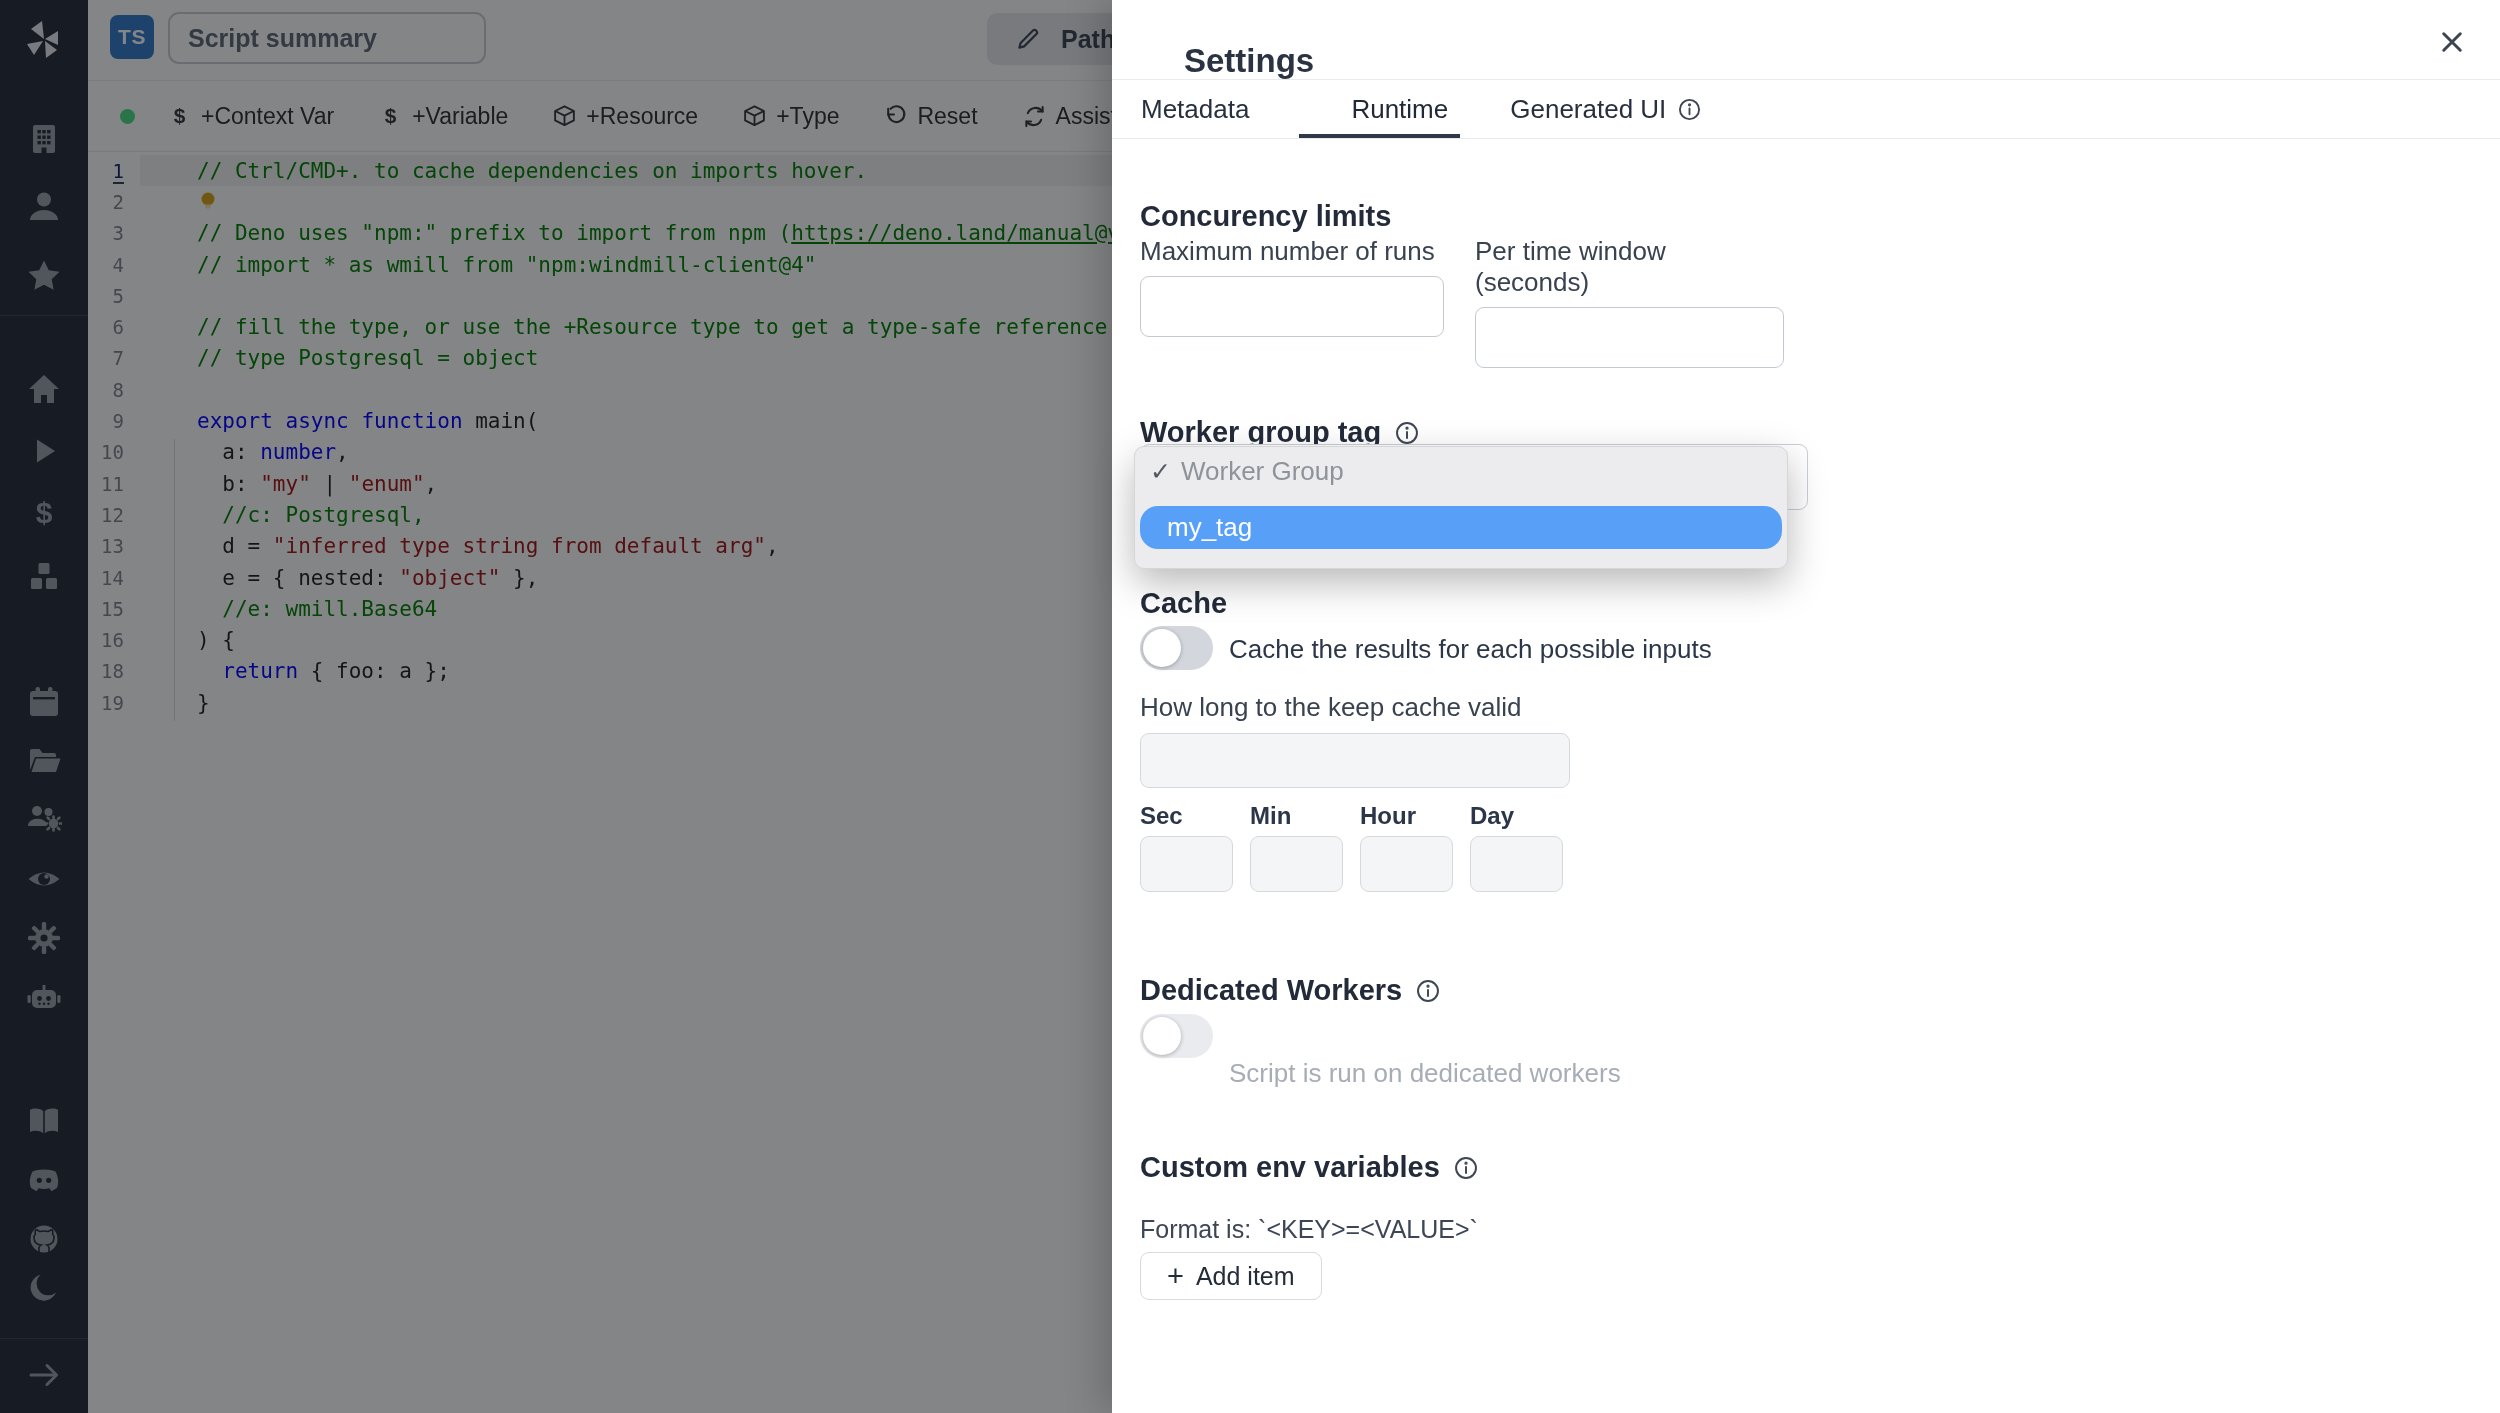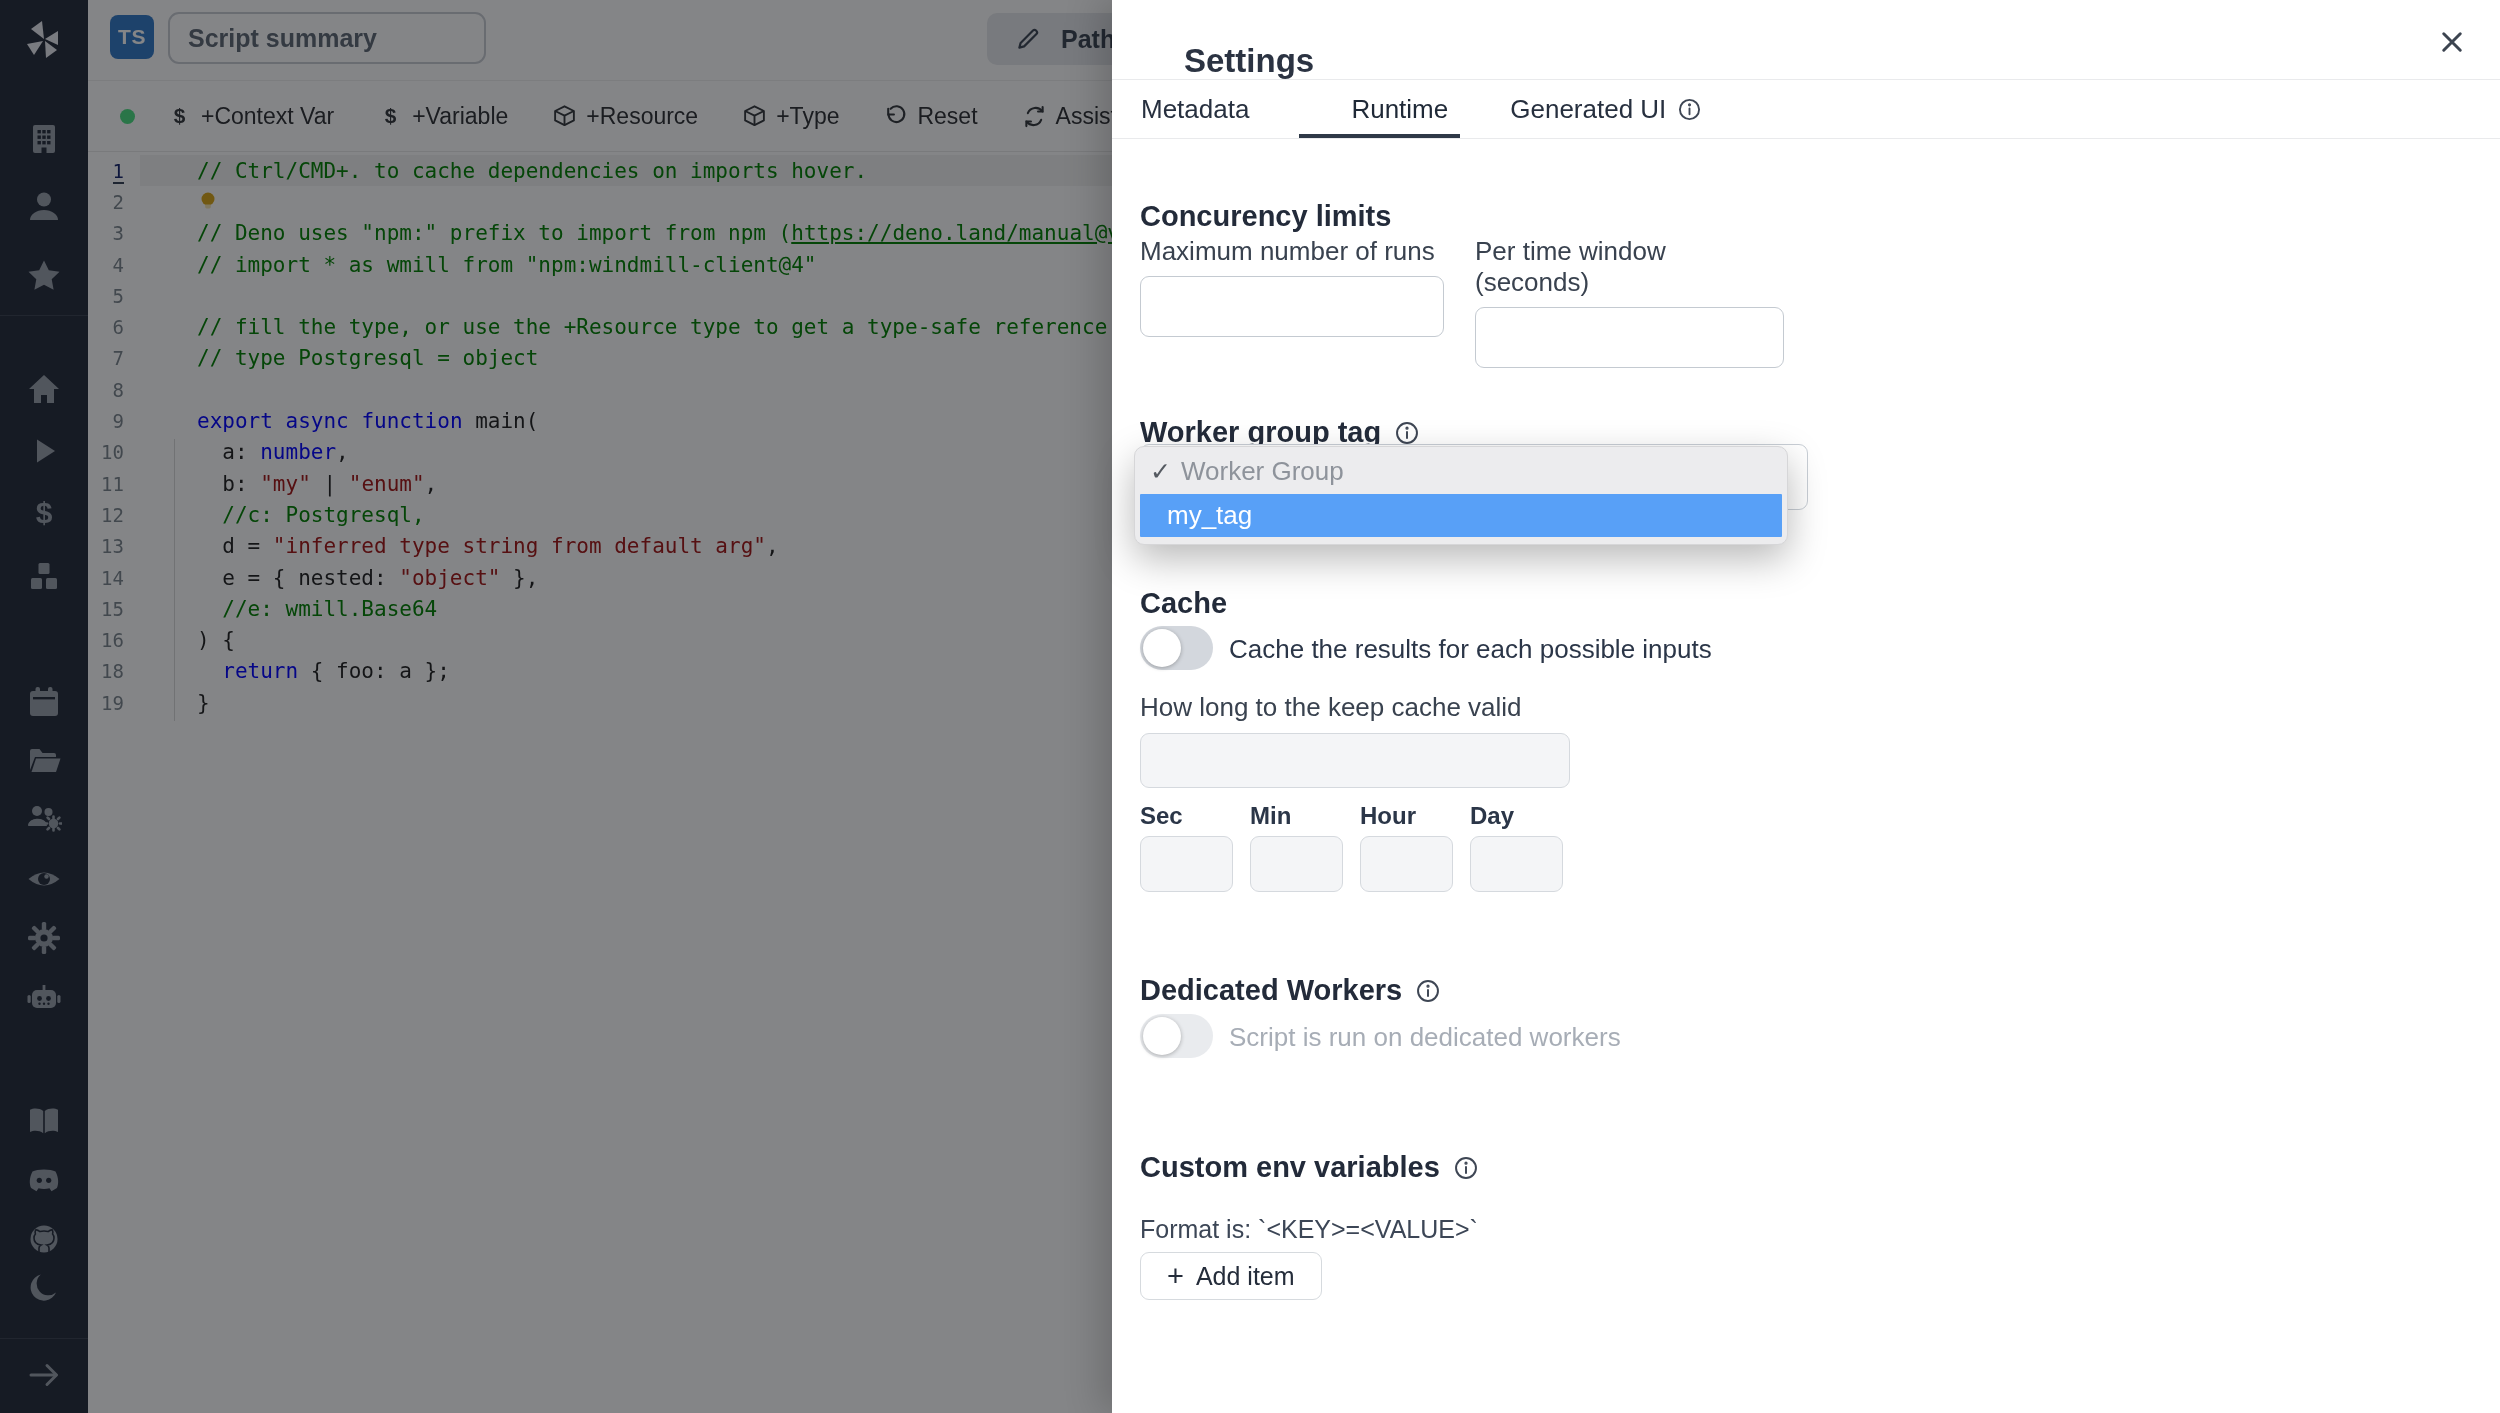--- a/index.html
+++ b/index.html
@@ -72,28 +72,28 @@
   .fld-label{font-size:26px;color:#39424f;}
   .cc-field{position:absolute;top:236px;}
   .cc-field input{display:block;margin-top:9px;height:61px;border:1.5px solid #c4cad1;border-radius:9px;
        box-sizing:border-box;font-size:24px;padding:0 16px;background:#fff;width:100%;}
   .wg-select{position:absolute;left:28px;top:444px;width:668px;height:66px;border:1.5px solid #c9cfd6;
        border-radius:9px;background:#fff;box-sizing:border-box;}
   .dd-pop{position:absolute;left:22px;top:446px;width:652px;background:#ececee;border:1px solid #d6d6d8;
        border-radius:10px;box-shadow:0 14px 38px rgba(0,0,0,.28);z-index:70;padding:2px 0 7px;}
   .dd-opt{height:45px;display:flex;align-items:center;font-size:26px;color:#8e939b;padding-left:15px;gap:10px;}
   .dd-check{color:#555a61;font-size:25px;}
-  .dd-opt.sel{color:#fff;border-radius:1px;margin:0 5px;height:43px;padding-left:27px;font-weight:500;}
+  .dd-opt.sel{color:#fff;border-radius:18px;margin:12px 5px;height:43px;padding-left:27px;font-weight:500;}
   .toggle{position:absolute;left:28px;width:73px;height:44px;border-radius:22px;background:#d3d7dd;
        border:none;cursor:pointer;padding:0;}
   .toggle .knob{position:absolute;left:3px;top:3px;width:38px;height:38px;border-radius:50%;
        background:#fff;box-shadow:0 1px 4px rgba(0,0,0,.28);}
   .toggle.dis{background:#e9ebee;}
   .tg-label{position:absolute;font-size:26px;color:#2b3648;}
-  .tg-label.dis{color:#a7adb6;}
+  .tg-label.dis{color:#a7adb6;margin-top:36px;}
   .cache-wide{position:absolute;left:28px;top:733px;width:430px;height:55px;background:#f4f5f7;
        border:1.5px solid #d5d9de;border-radius:9px;box-sizing:border-box;font-size:24px;padding:0 14px;}
   .time-f{position:absolute;top:802px;}
   .time-f .t-l{font-size:24px;font-weight:700;color:#2b3648;}
   .time-f input{display:block;margin-top:6px;width:93px;height:56px;background:#f4f5f7;
        border:1.5px solid #d5d9de;border-radius:9px;box-sizing:border-box;font-size:24px;padding:0 12px;}
   .hint{position:absolute;left:28px;top:1200px;font-size:25px;color:#3c4656;margin-top:15px;}
   .add-btn{position:absolute;left:28px;top:1252px;height:48px;padding:0 26px;background:#fff;
        border:1.5px solid #d6dade;border-radius:9px;display:flex;align-items:center;gap:12px;
        font-size:25px;font-weight:500;color:#242c3a;cursor:pointer;font-family:inherit;}

